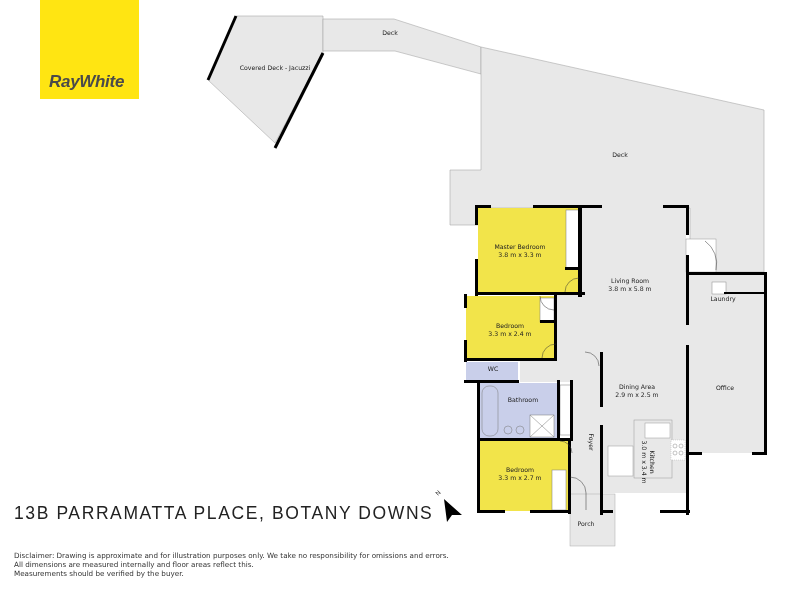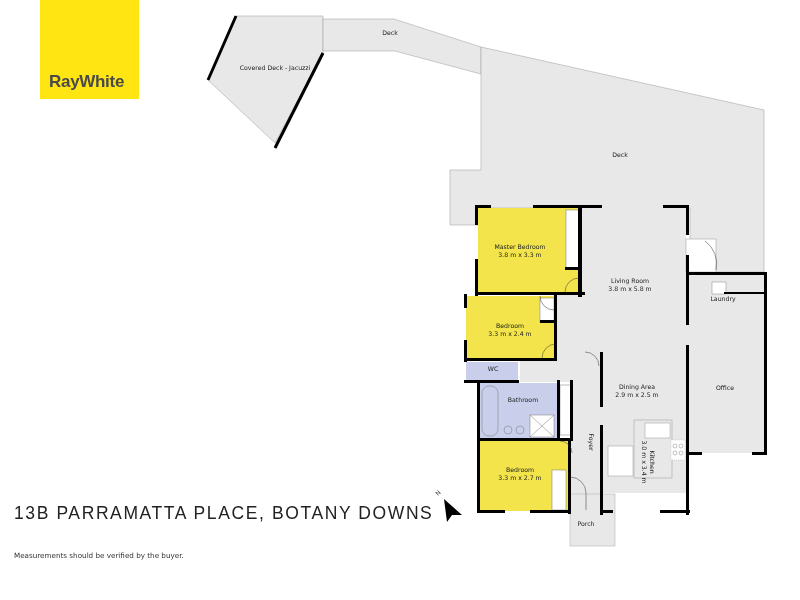--- a/index.html
+++ b/index.html
@@ -1,18 +1,18 @@
 <!DOCTYPE html>
 <html><head>
 <meta charset="utf-8">
 <style>
   html, body { margin:0; padding:0; background:#ffffff; }
   body { width:800px; height:600px; position:relative; overflow:hidden; font-family:"DejaVu Sans", sans-serif; }
   .logo { position:absolute; left:40px; top:0; width:99px; height:99px; background:#FFE512; }
-  .logo-text { position:absolute; left:9px; top:72px; font-family:"Liberation Sans", sans-serif; font-weight:bold; font-size:17px; color:#4a4a4a; letter-spacing:-0.3px; }
+  .logo-text { position:absolute; left:9px; top:72px; font-family:"Liberation Sans", sans-serif; font-weight:bold; font-size:17px; color:#4a4a4a; letter-spacing:-0.3px; font-style:italic; }
   svg.plan { position:absolute; left:0; top:0; }
   .lbl { font-family:"DejaVu Sans", sans-serif; font-size:6.2px; fill:#222; }
   .title { position:absolute; left:14px; top:503px; font-family:Liberation Sans, sans-serif; font-size:17.5px; letter-spacing:1.6px; color:#222; }
   .disclaimer { position:absolute; left:14px; top:551px; font-family:"DejaVu Sans", sans-serif; font-size:7.2px; line-height:9px; color:#333; }
   .disclaimer div { white-space:nowrap; }
 </style>
 </head>
 <body>
 
 <div class="logo">
@@ -171,14 +171,16 @@
 
   <g>
     <polygon points="444,499 462,515 452,515 447,522" fill="#000"></polygon>
     <text x="438" y="496" font-size="6" fill="#222" transform="rotate(-45 438 496)">N</text>
   </g>
 </svg>
 
 <div class="title">13B PARRAMATTA PLACE, BOTANY DOWNS</div>
 
 <div class="disclaimer">
+  <div>Disclaimer: Drawing is approximate and for illustration purposes only. We take no responsibility for omissions and errors.</div>
+  <div>All dimensions are measured internally and floor areas reflect this.</div>
   <div>Measurements should be verified by the buyer.</div>
 </div>
 
 </body></html>

